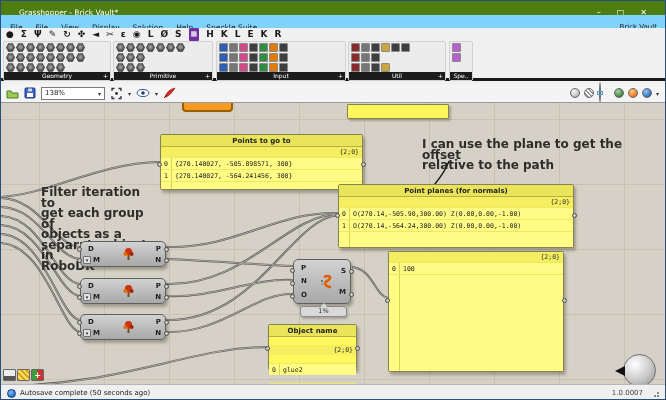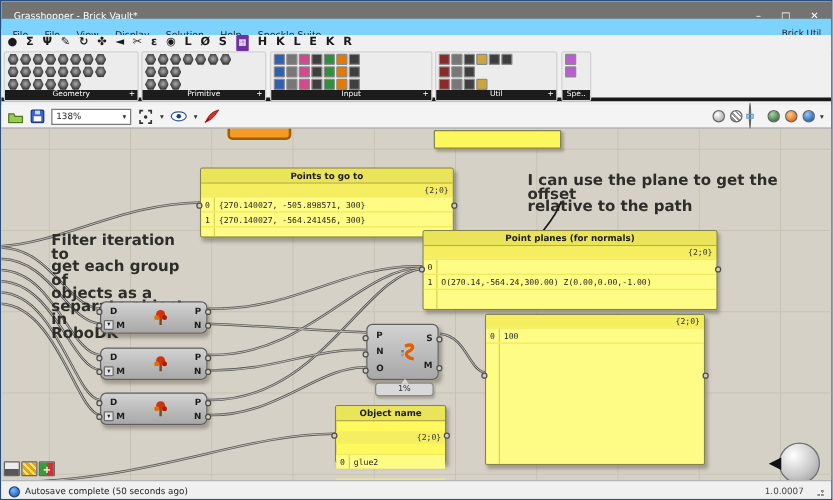--- a/index.html
+++ b/index.html
@@ -1,22 +1,22 @@
 <!DOCTYPE html>
 <html><head>
 <meta charset="utf-8">
 <style>
   html,body{margin:0;padding:0;background:#9aa2ad;}
   *{box-sizing:border-box;}
   #app{position:relative;width:666px;height:400px;overflow:hidden;background:#f0f0f0;
        font-family:"DejaVu Sans","Liberation Sans",sans-serif;color:#1c1c1c;
        border:1px solid #2b4d7e;}
   
-  .titlebar{position:absolute;left:0;top:0;width:100%;height:22px;background:#737373;color:#fff;
-            display:flex;align-items:center;justify-content:space-between;padding:0 10px;font-size:7.5px;}
+  .titlebar{position:absolute;left:0;top:0;width:100%;height:22px;background:#4d7c0f;color:#fff;
+            display:flex;align-items:center;justify-content:space-between;padding:0 18px;font-size:7.5px;}
   .winbtns{display:flex;gap:16px;font-size:8px;}
   .winbtns span{cursor:default;}
   
   .menubar{position:absolute;left:0;top:14px;width:100%;height:13px;background:#7dd3fc;
            border-bottom:1px solid #dcdcdc;display:flex;align-items:center;gap:13px;padding:12px 9px;font-size:7.5px;}
   .menubar .mright{position:absolute;right:8px;font-size:7px;color:#222;}
   
   .toolbar{position:absolute;left:0;top:27px;width:100%;height:53px;background:#f0f0f0;border-bottom:3px solid #191919;}
   .tabstrip{position:absolute;left:0;top:0;width:100%;height:13px;display:flex;align-items:center;gap:7px;padding:0 5px;}
   .tab-glyph{font-size:9px;line-height:13px;color:#1a1a1a;font-weight:bold;}
@@ -136,21 +136,21 @@
   </div>
 
   <div class="menubar">
     <span>File</span>
     <span>File</span>
     <span>View</span>
     <span>Display</span>
     <span>Solution</span>
     <span>Help</span>
     <span>Speckle Suite</span>
-    <span class="mright">Brick Util</span>
+    <span class="mright">Brick Vault</span>
   </div>
 
   <div class="toolbar">
     <div class="tabstrip">
         <span class="tab-glyph">●</span>
         <span class="tab-glyph">Σ</span>
         <span class="tab-glyph">Ψ</span>
         <span class="tab-glyph">✎</span>
         <span class="tab-glyph">↻</span>
         <span class="tab-glyph">✤</span>
@@ -431,20 +431,21 @@
         </div>
       <span class="nub l" style="top:50%;"></span>
       <span class="nub r" style="top:50%;"></span>
     </div>
 
     <div class="gpanel" style="left:337px;top:81px;width:236px;height:64px;">
       <div class="ptitle">Point planes (for normals)</div>
       <div class="ppath">{2;0}</div>
       <div class="prow">
         <span class="idx">0</span>
+        <span class="val">O(270.14,-505.90,300.00) Z(0.00,0.00,-1.00)</span>
       </div>
       <div class="prow">
         <span class="idx">1</span>
         <span class="val">O(270.14,-564.24,300.00) Z(0.00,0.00,-1.00)</span>
       </div>
       <div class="fillrow">
           <span class="idx"></span>
           <span class="val"></span>
         </div>
       <span class="nub l" style="top:45%;"></span>

